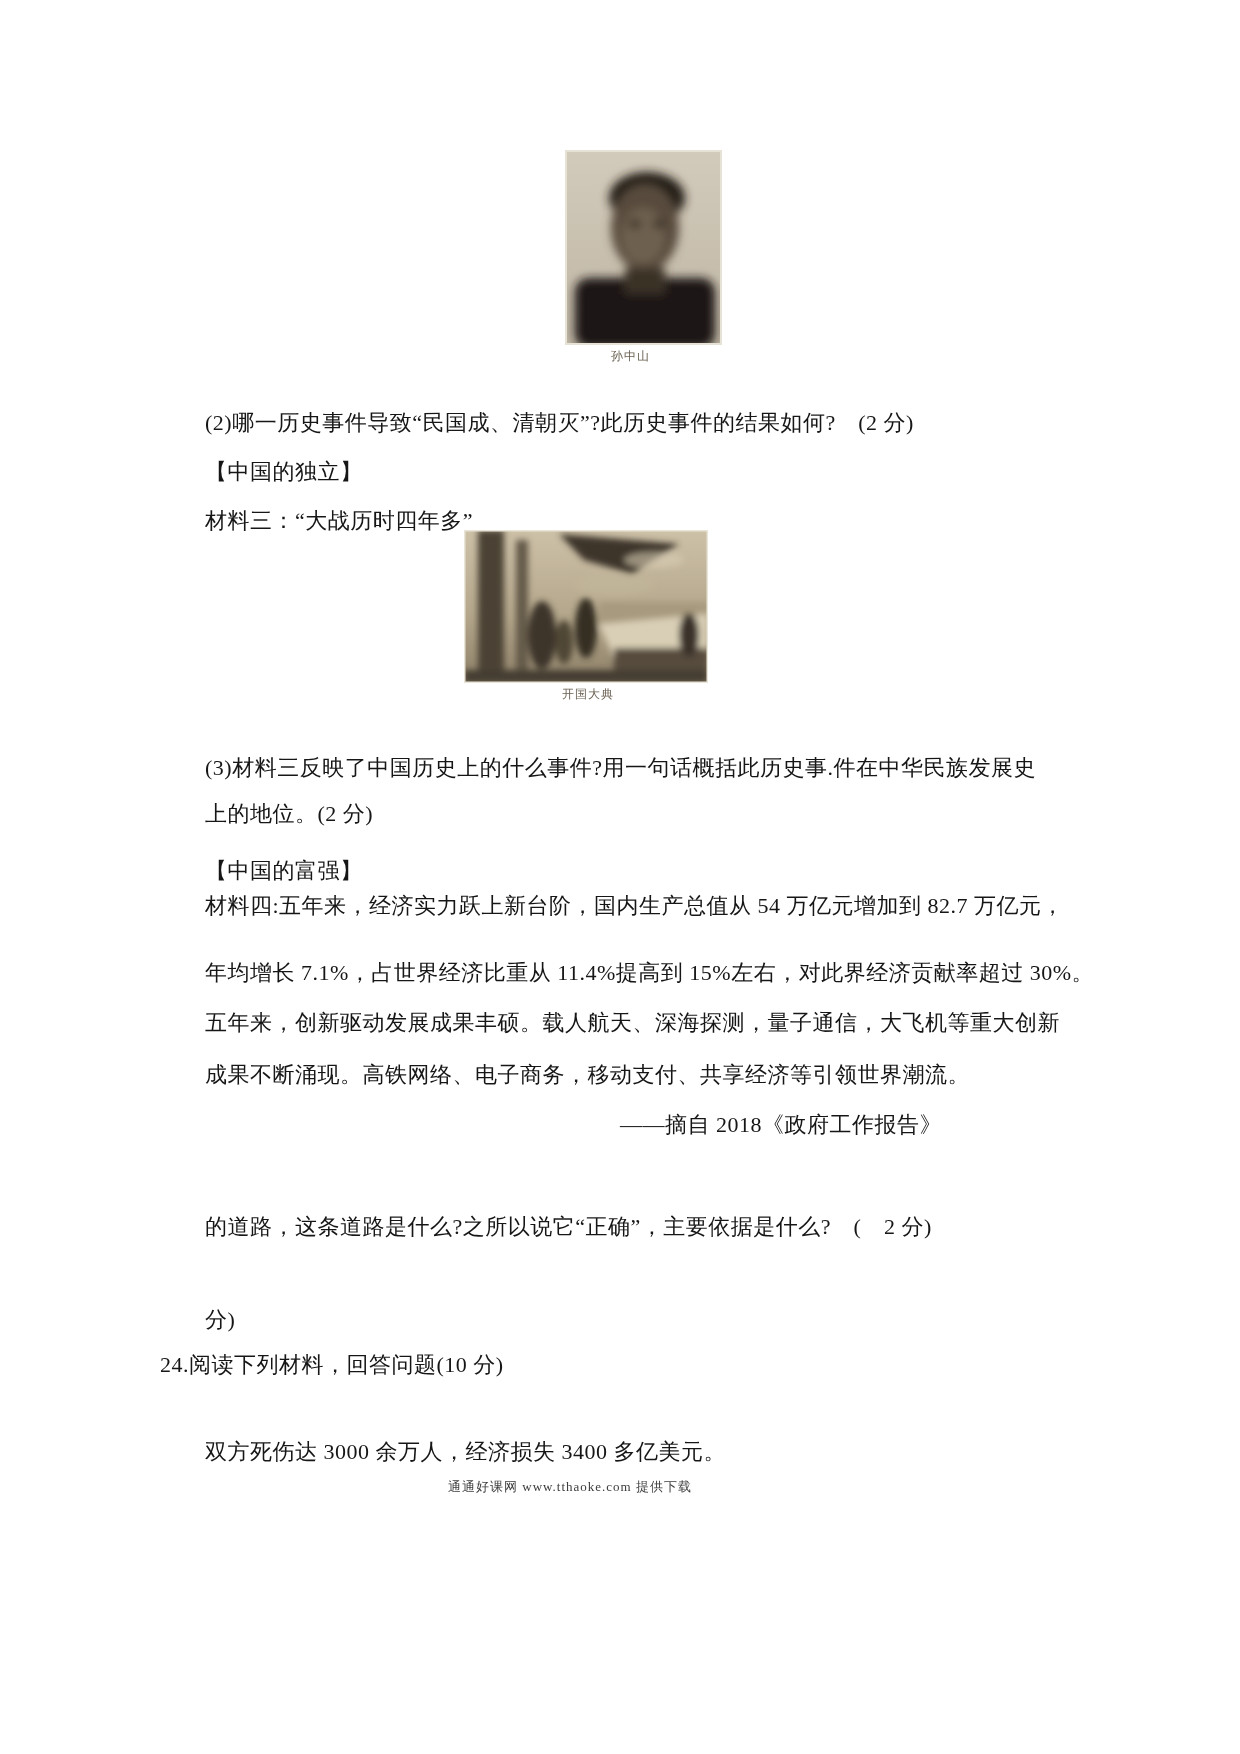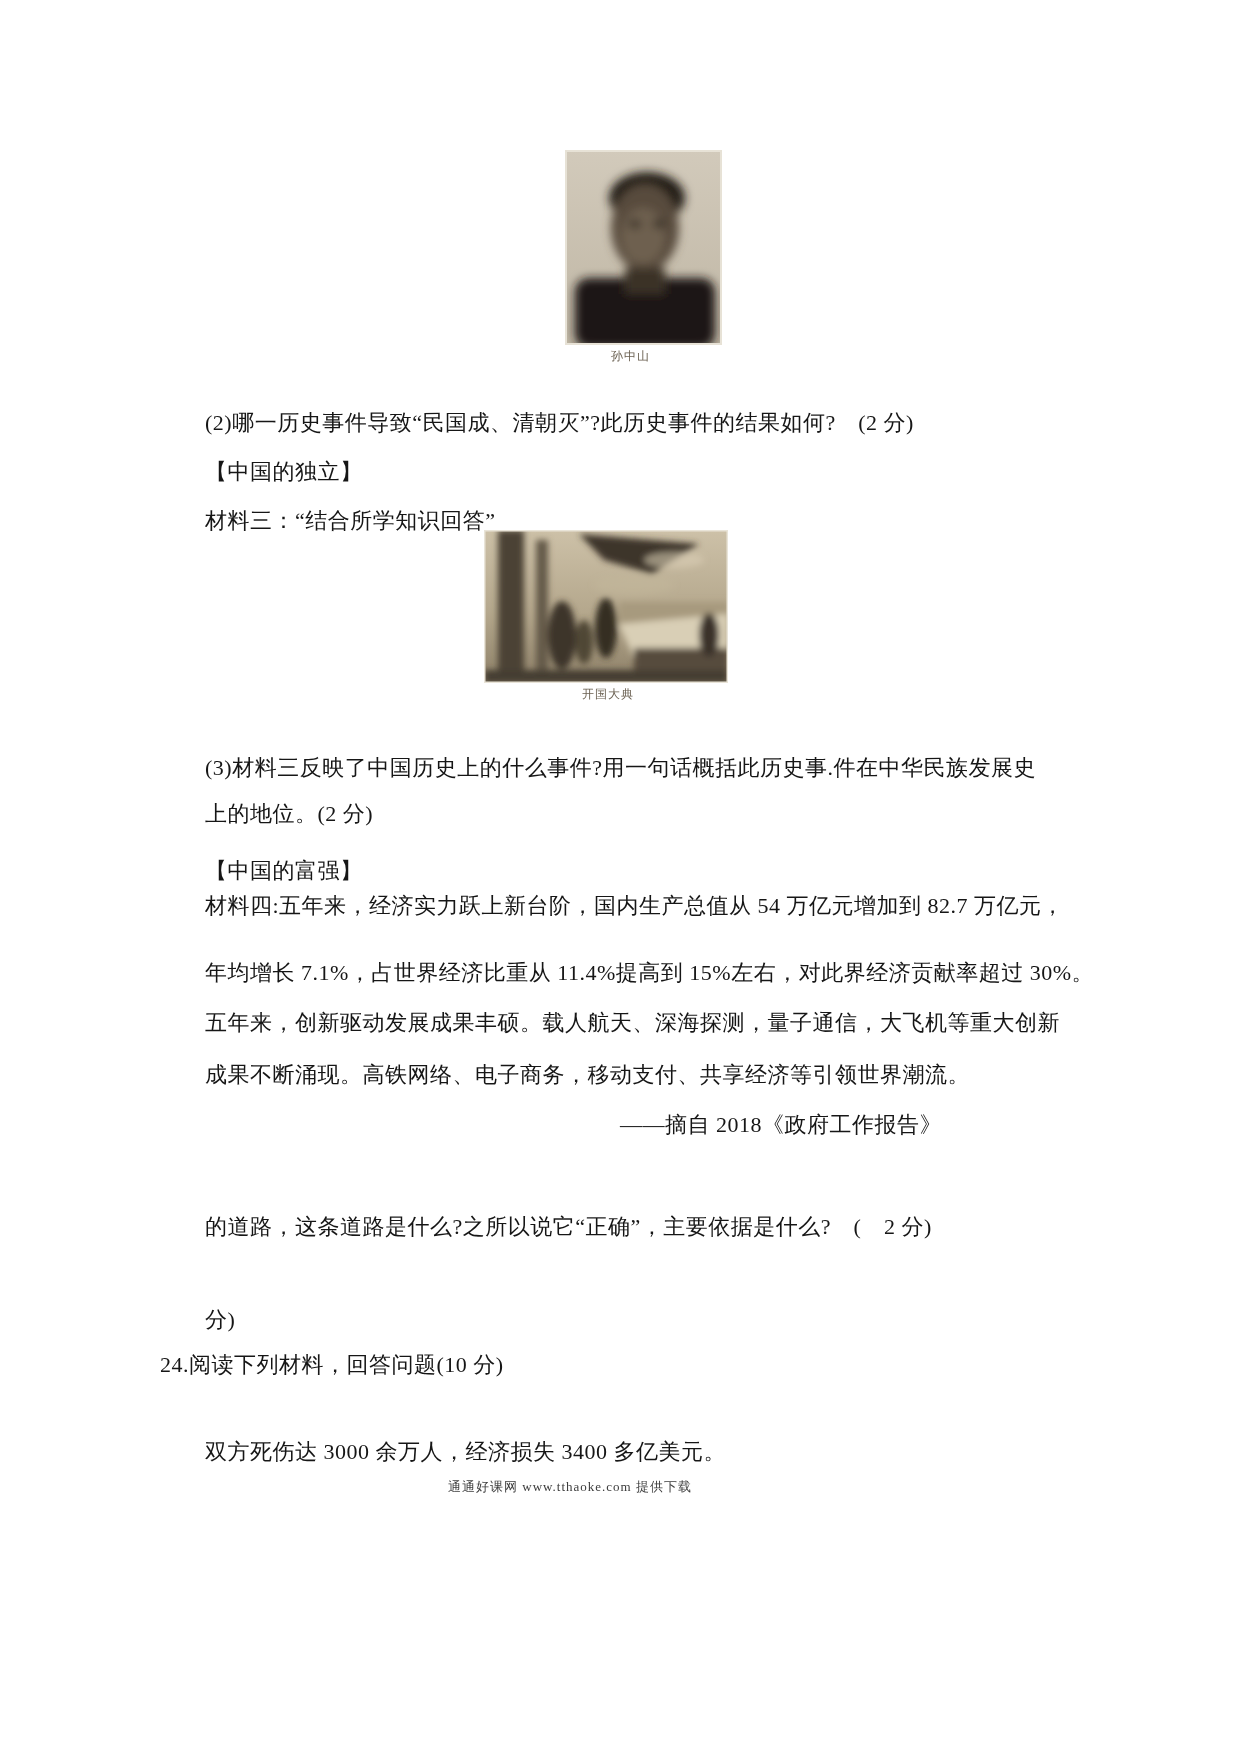--- a/index.html
+++ b/index.html
@@ -21,21 +21,21 @@
   }
   .t.q24{left:160px;}
   .t.source{left:auto;right:298px;}
   .fig{position:absolute;margin:0;text-align:center;}
   .fig .photo{display:block;}
   .fig figcaption{
     font-size:12px;color:#6b6152;margin-top:3px;
     letter-spacing:1px;
   }
   .portrait{left:565px;top:150px;width:131px;}
-  .ceremony{left:484px;top:530px;width:248px;}
+  .ceremony{left:464px;top:530px;width:248px;}
   .footer{
     position:absolute;
     top:1478px;left:0;width:1140px;
     text-align:center;
     font-size:13px;color:#3c3c3c;
     font-family:"Liberation Serif","DejaVu Serif",serif;
     letter-spacing:1px;
   }
 </style>
 </head>
@@ -66,21 +66,21 @@
       </g>
       <rect x="0" y="0" width="157" height="195" fill="none" stroke="#e7e2d6" stroke-width="4"></rect>
     </svg>
     <figcaption>孙中山</figcaption>
   </figure>
 
   <p class="t" style="top:388px">(2)哪一历史事件导致“民国成、清朝灭”?此历史事件的结果如何?　(2 分)</p>
 
   <p class="t" style="top:437px">【中国的独立】</p>
 
-  <p class="t" style="top:486px">材料三：“结合所学知识回答”</p>
+  <p class="t" style="top:486px">材料三：“大战历时四年多”</p>
 
   <figure class="fig ceremony">
     <svg class="photo" width="244" height="153" viewBox="0 0 244 153" xmlns="http://www.w3.org/2000/svg">
       <defs>
         <filter id="cblur" x="-20%" y="-20%" width="140%" height="140%">
           <feGaussianBlur stdDeviation="3"></feGaussianBlur>
         </filter>
         <linearGradient id="csky" x1="0" y1="0" x2="0" y2="1">
           <stop offset="0" stop-color="#cdc1a8"></stop>
           <stop offset="0.55" stop-color="#b4a78c"></stop>

